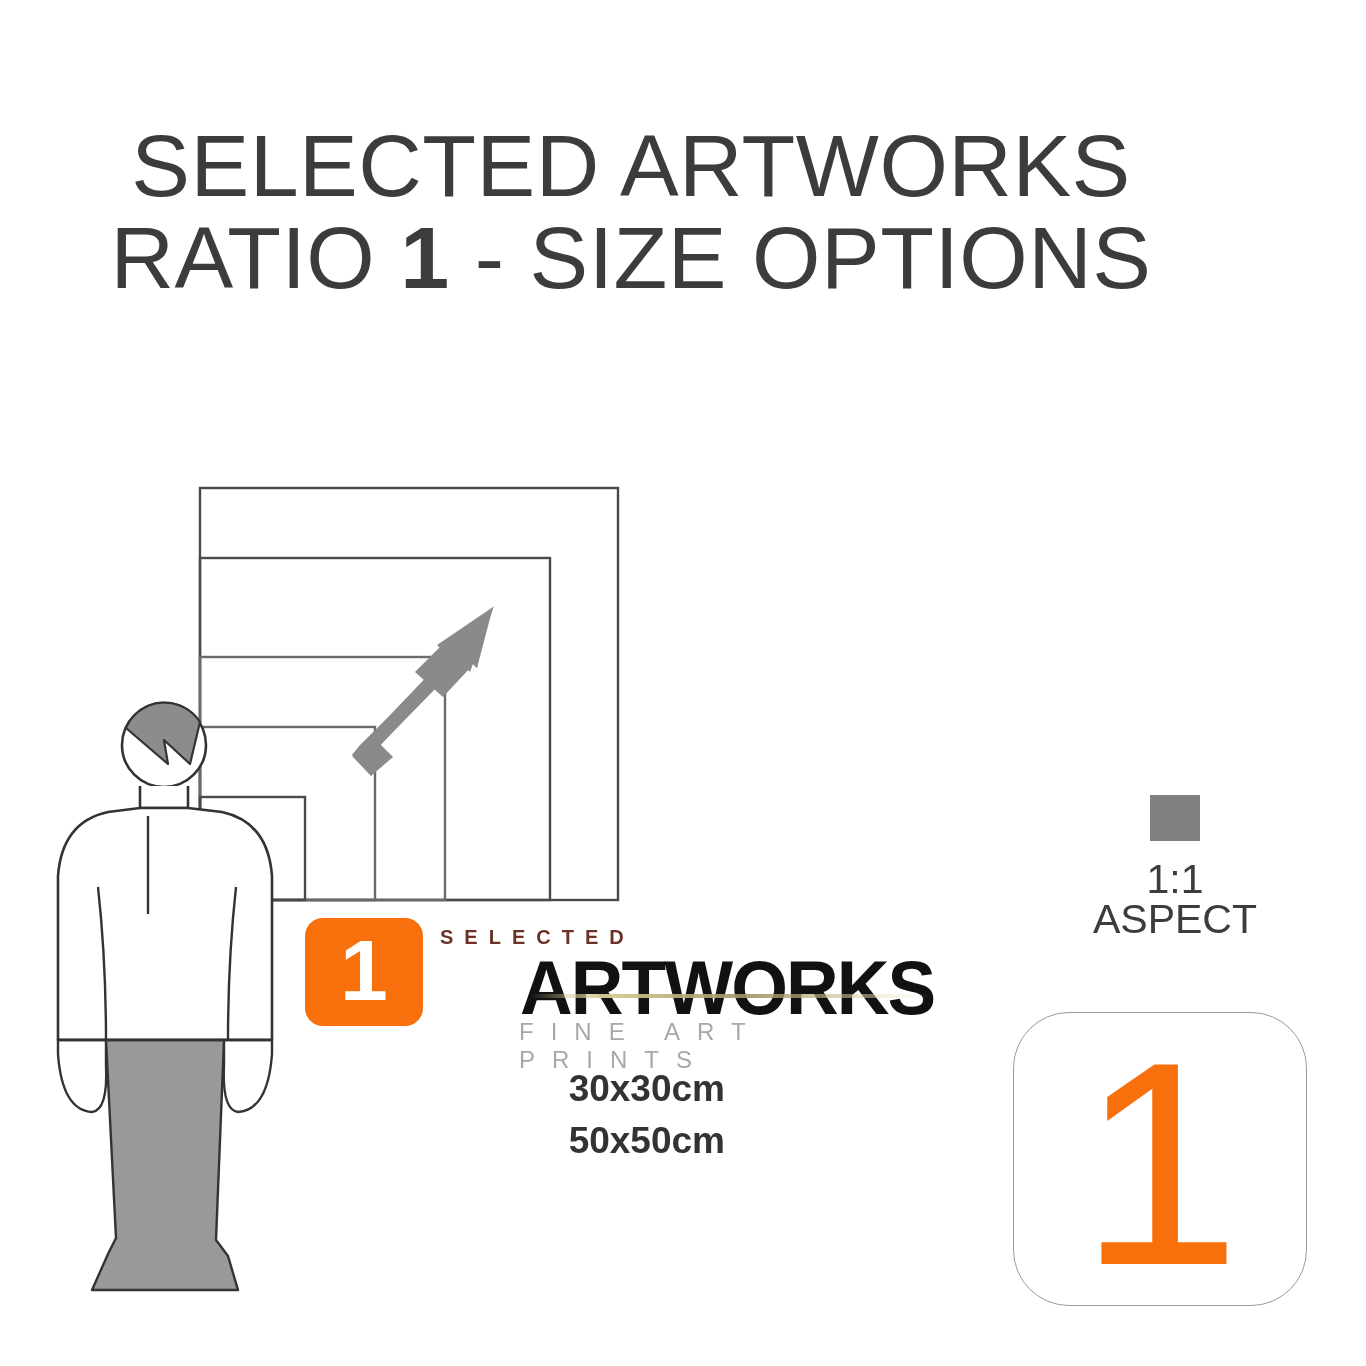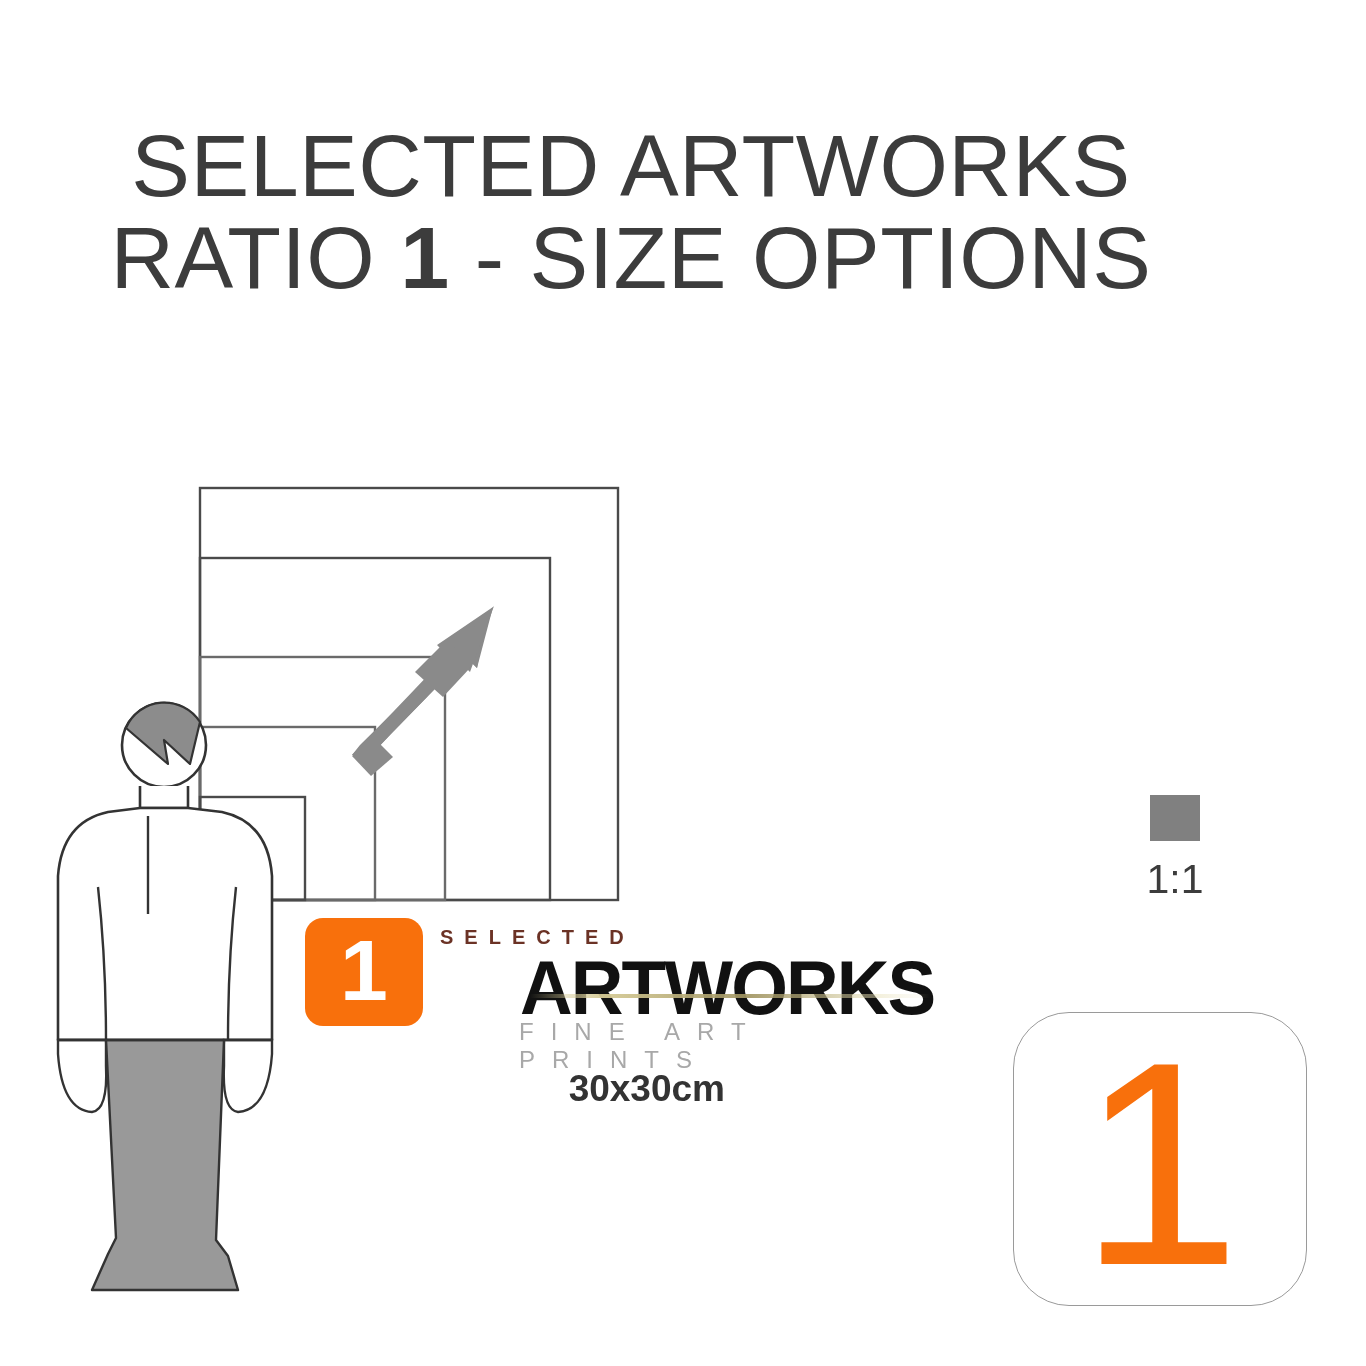--- a/index.html
+++ b/index.html
@@ -245,22 +245,24 @@
     <div id="logo-badge-num">1</div>
   </div>
   <div id="logo-selected">SELECTED</div>
   <div id="logo-artworks">ARTWORKS</div>
   <div id="logo-streak"></div>
   <div id="logo-tagline">FINE ART PRINTS</div>
 </div>
 
 <div id="size-list">
   <div class="size-item">30x30cm</div>
+  <div class="size-item">50x50cm</div>
 </div>
 
 <div id="aspect-block">
   <div id="aspect-swatch"></div>
   <div class="aspect-line">1:1</div>
+  <div class="aspect-line">ASPECT</div>
 </div>
 
 <div id="group-badge">
   <div id="group-badge-num">1</div>
 </div>
 
 </body></html>

